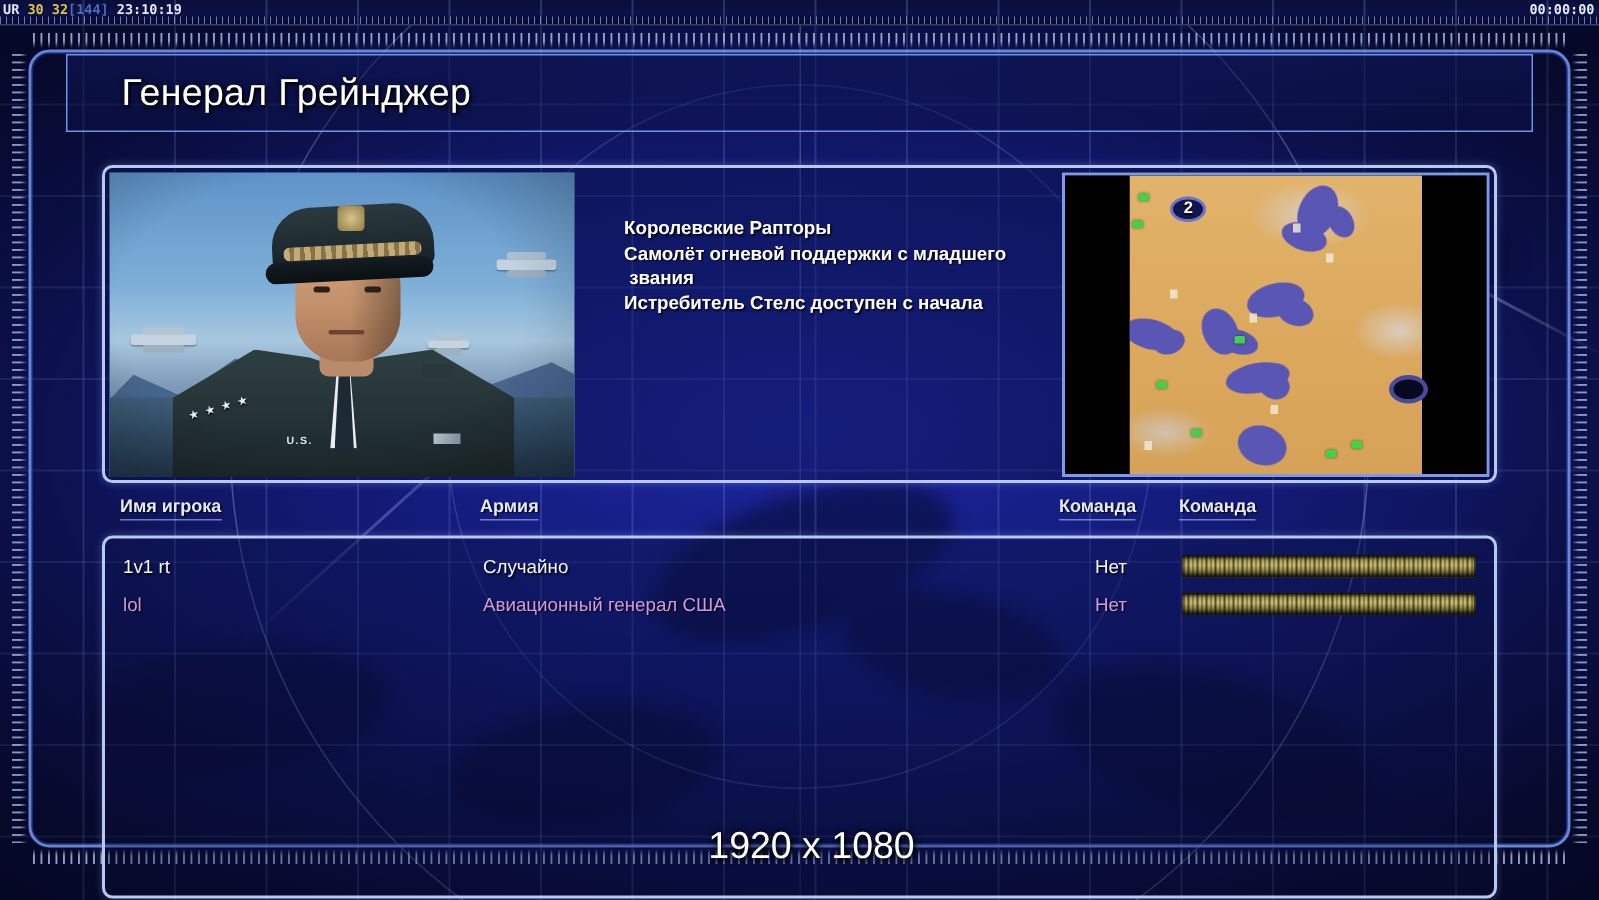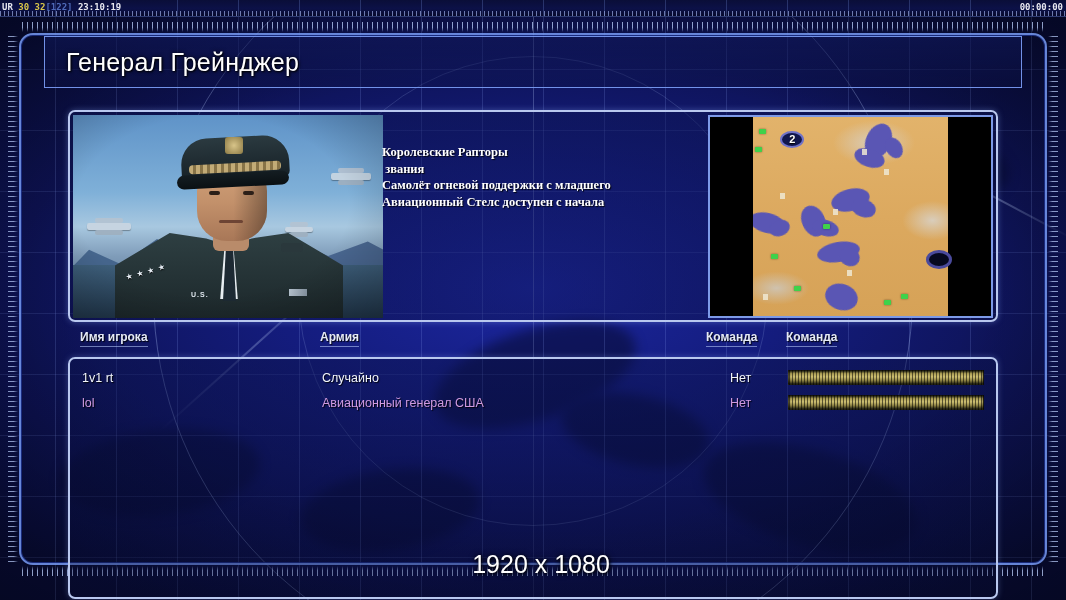--- a/index.html
+++ b/index.html
@@ -116,21 +116,21 @@
   #content { position:absolute; left:8px; top:22px; width:1050px; height:554px; z-index:20; }
 
   
   #titlebar {
     position:absolute; left:36px; top:14px; width:978px; height:52px;
     border:1px solid rgba(125,160,250,0.9);
     background:linear-gradient(to bottom, rgba(16,24,92,0.55), rgba(10,16,66,0.35));
     display:flex; align-items:center;
   }
   #title-text {
-    margin-left:21px;
+    margin-left:36px;
     color:#ffffff; font-size:25px; font-weight:normal;
     text-shadow:0 0 4px rgba(0,0,0,0.9), 1px 1px 2px #000;
     letter-spacing:0.2px;
   }
 
   
   #infopanel {
     position:absolute; left:60px; top:88px; width:930px; height:212px;
     border:2px solid #b9c8ef;
     border-radius:7px;
@@ -200,21 +200,21 @@
     letter-spacing:1px; font-weight:bold; }
   #pt-rib { position:absolute; left:216px; top:174px; width:18px; height:7px;
     background:linear-gradient(90deg,#b9c6d2,#8a98a6); }
   #pt-epaul { position:absolute; left:208px; top:128px; width:22px; height:9px;
     background:#2a383c; border-radius:3px; }
   #pt-vig { position:absolute; inset:0;
     background:radial-gradient(ellipse 80% 80% at 45% 45%, rgba(0,0,0,0) 55%, rgba(0,0,0,0.30) 100%); }
 
   
   #desc {
-    position:absolute; left:312px; top:32px; width:300px;font-family:Liberation Serif, serif;
+    position:absolute; left:346px; top:32px; width:300px;
   }
   .desc-line {
     color:#ffffff; font-size:12.5px; font-weight:bold;
     line-height:16.5px; white-space:pre;
     text-shadow:1px 1px 1px rgba(0,0,0,0.85);
   }
 
   
   #minimap-wrap {
     position:absolute; right:3px; top:3px; width:285px; height:203px;
@@ -321,21 +321,21 @@
   <div class="bg-meridian"></div>
   <div class="bg-streak" style="left:870px;top:130px;width:230px;transform:rotate(28deg);"></div>
   <div class="bg-streak" style="left:160px;top:430px;width:260px;transform:rotate(-42deg);opacity:.6;"></div>
   <div class="bg-vignette"></div>
 </div>
 
 <div id="topbar">
   <div class="tb-grid"></div>
   <div class="tb-ticks"></div>
   <div class="tb-text" id="tb-left">
-    <span class="tk-u">UR</span><span style="color:#999"> </span><span class="tk-a">30</span><span> </span><span class="tk-b">32</span><span class="tk-br">[122]</span><span> </span><span class="tk-t">23:10:19</span>
+    <span class="tk-u">UR</span><span style="color:#999"> </span><span class="tk-a">30</span><span> </span><span class="tk-b">32</span><span class="tk-br">[144]</span><span> </span><span class="tk-t">23:10:19</span>
   </div>
   <div class="tb-text" id="tb-right">00:00:00</div>
 </div>
 
 <div id="frame">
   <div class="ruler ruler-h top"></div>
   <div class="ruler ruler-h bottom"></div>
   <div class="ruler ruler-v left"></div>
   <div class="ruler ruler-v right"></div>
   <div id="frame-inner"></div>
@@ -372,23 +372,23 @@
       <div id="pt-hatbrim"></div>
       <div id="pt-badge"></div>
       <div class="pt-stars" id="pt-star-l">★★★★</div>
       <div id="pt-us">U.S.</div>
       <div id="pt-rib"></div>
       <div id="pt-vig"></div>
     </div>
 
     <div id="desc">
       <div class="desc-line">Королевские Рапторы</div>
+      <div class="desc-line">Самолёт огневой поддержки с младшего</div>
       <div class="desc-line"> звания</div>
-      <div class="desc-line">Самолёт огневой поддержки с младшего</div>
-      <div class="desc-line">Авиационный Стелс доступен с начала</div>
+      <div class="desc-line">Истребитель Стелс доступен с начала</div>
     </div>
 
     <div id="minimap-wrap">
       <div id="mm-terrain">
 
         <div class="mm-water" style="left:58%;top:3%;width:13%;height:18%;transform:rotate(24deg);"></div>
         <div class="mm-water" style="left:68%;top:10%;width:8%;height:11%;transform:rotate(-30deg);"></div>
         <div class="mm-water" style="left:52%;top:16%;width:16%;height:9%;transform:rotate(18deg);"></div>
         <div class="mm-water" style="left:40%;top:36%;width:20%;height:11%;transform:rotate(-14deg);"></div>
         <div class="mm-water" style="left:50%;top:41%;width:13%;height:9%;transform:rotate(20deg);"></div>

